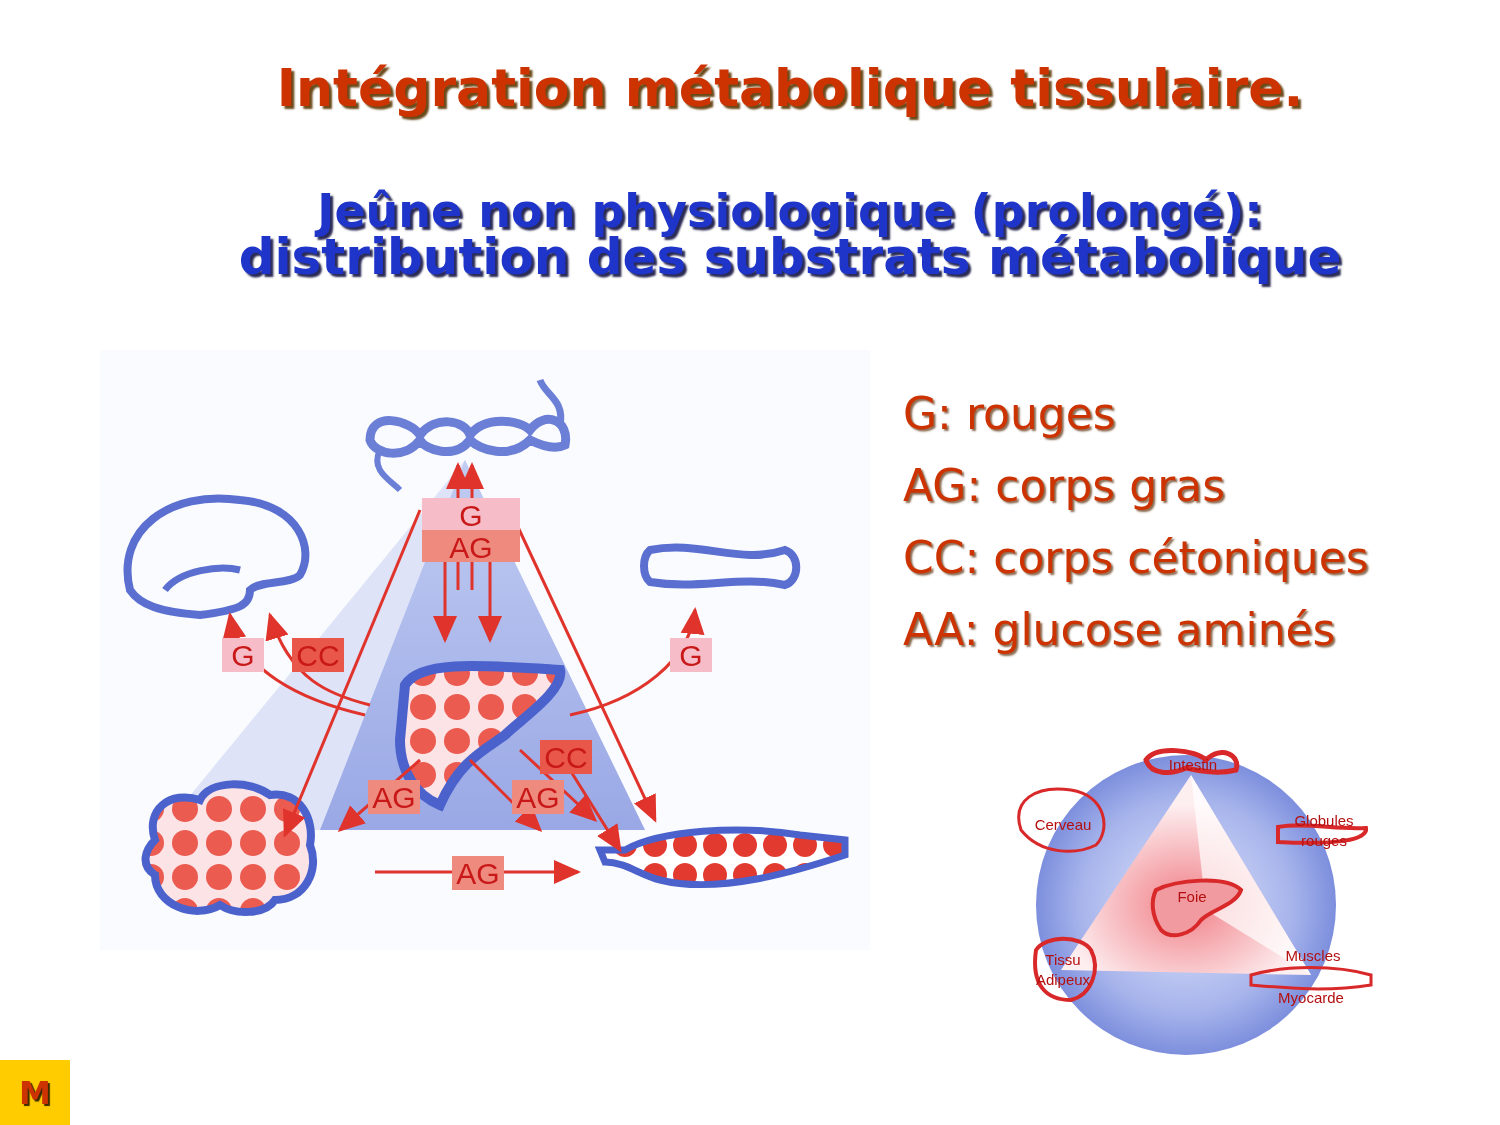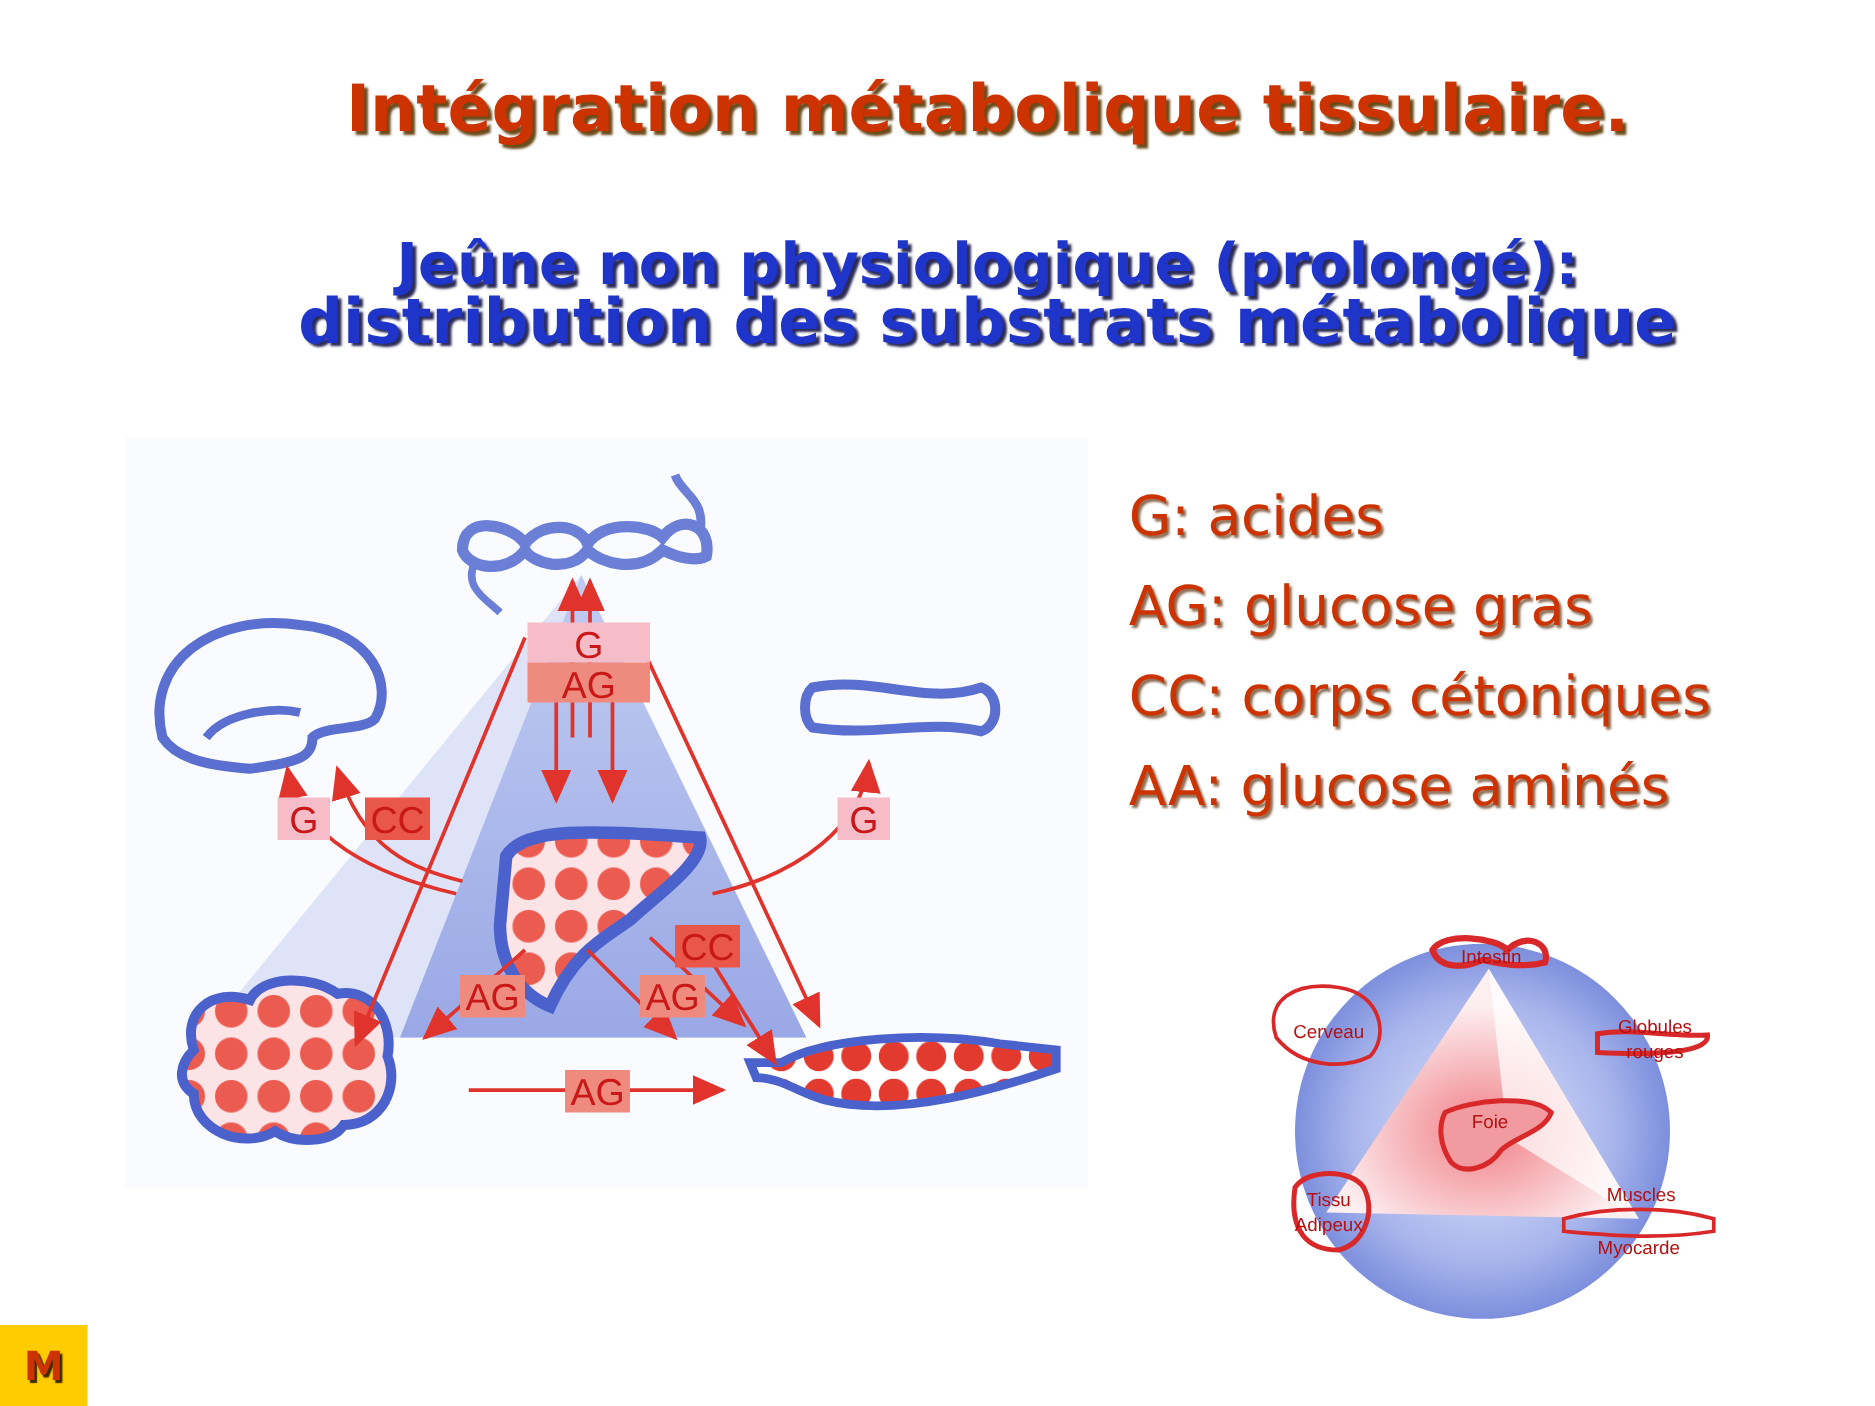--- a/index.html
+++ b/index.html
@@ -97,22 +97,22 @@
     <text class="lbl" x="294" y="458" text-anchor="middle">AG</text>
     <rect x="412" y="430" width="52" height="34" fill="#ef8a7e"></rect>
     <text class="lbl" x="438" y="458" text-anchor="middle">AG</text>
 
     <rect x="352" y="506" width="52" height="34" fill="#ef8a7e"></rect>
     <text class="lbl" x="378" y="534" text-anchor="middle">AG</text>
   </svg>
 </div>
 
 <div class="legend">
-  <div>G: acides</div>
-  <div>AG: glucose gras</div>
+  <div>G: rouges</div>
+  <div>AG: corps gras</div>
   <div>CC: corps cétoniques</div>
   <div>AA: glucose aminés</div>
 </div>
 
 <div class="diagram-small">
   <svg width="400" height="330" viewBox="0 0 400 330">
     <defs>
       <radialGradient id="circGrad" cx="0.5" cy="0.5" r="0.5">
         <stop offset="0" stop-color="#dfe5fa"></stop>
         <stop offset="0.7" stop-color="#a8b5ec"></stop>

